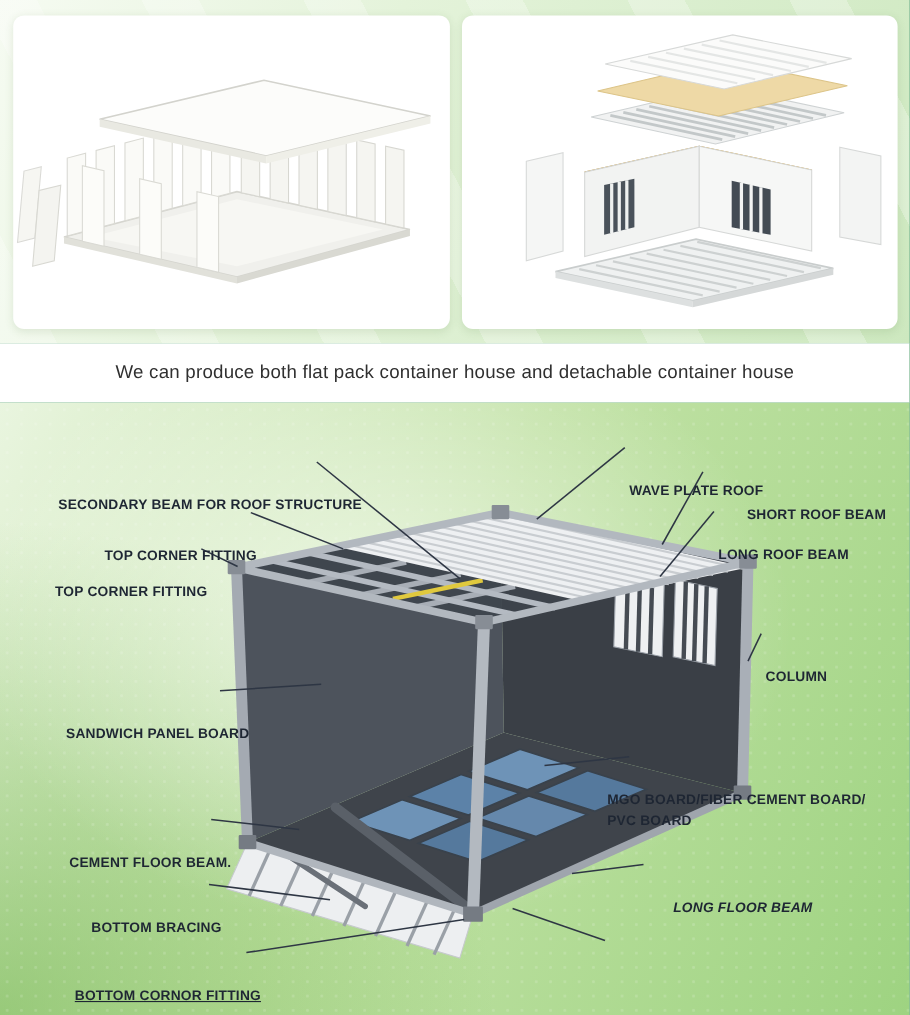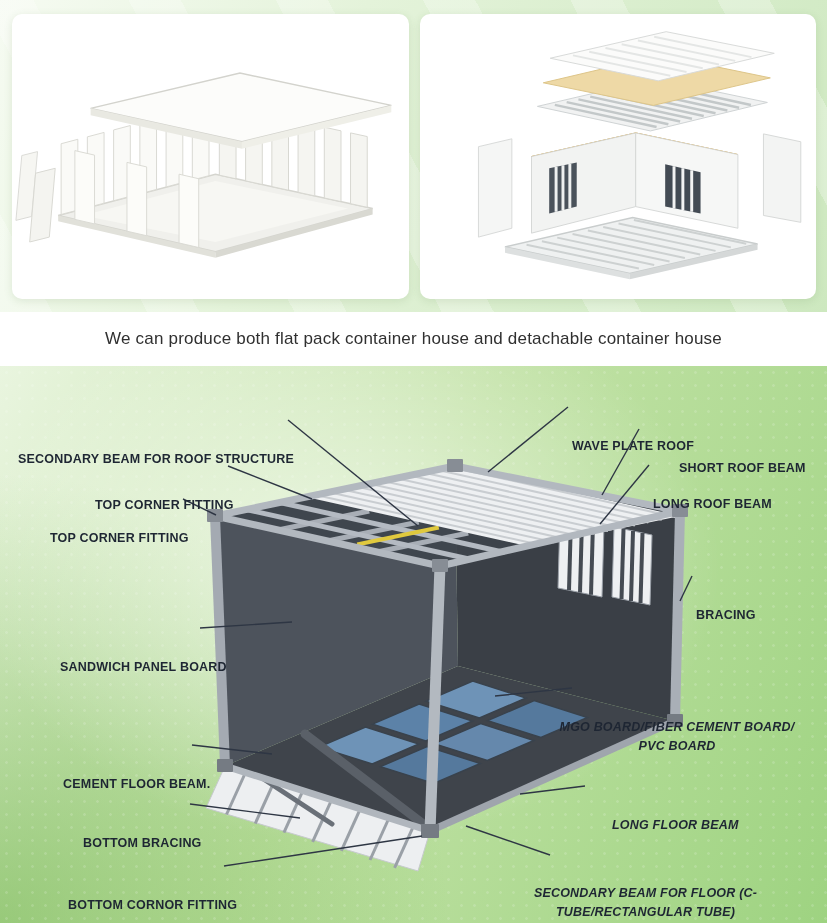--- a/index.html
+++ b/index.html
@@ -27,21 +27,21 @@
     background:
       radial-gradient(ellipse at 42% 36%, rgba(255,255,255,.65) 0%, rgba(255,255,255,0) 55%),
       radial-gradient(circle at 0% 100%, rgba(104,175,66,.55) 0%, rgba(104,175,66,0) 45%),
       linear-gradient(118deg,#e9f5df 0%,#c2e2a6 45%,#9ed381 100%);}
   .diagram-section::before{content:"";position:absolute;inset:0;opacity:.25;pointer-events:none;
     background-image:radial-gradient(rgba(255,255,255,.6) 1.1px, rgba(255,255,255,0) 1.6px);
     background-size:13px 13px;}
   .diagram-svg{position:absolute;top:0;left:0;z-index:1;}
   .dlabel{position:absolute;font-size:12.5px;font-weight:bold;color:#1e2633;
     letter-spacing:.2px;white-space:nowrap;z-index:2;margin-top:40px;}
-  .dlabel.wrap{white-space:normal;text-align:center;line-height:1.5;font-style:italic;}
+  .dlabel.wrap{white-space:normal;line-height:1.5;}
 </style>
 </head>
 <body>
 
 <div class="page">
 
   <div class="top-section">
 
     <div class="card left">
       <svg viewBox="0 0 400 290">
@@ -254,29 +254,28 @@
         <line x1="200" y1="262" x2="292" y2="256"></line>
         <line x1="572" y1="322" x2="495" y2="330"></line>
         <line x1="192" y1="379" x2="272" y2="388"></line>
         <line x1="585" y1="420" x2="520" y2="428"></line>
         <line x1="190" y1="438" x2="300" y2="452"></line>
         <line x1="550" y1="489" x2="466" y2="460"></line>
         <line x1="224" y1="500" x2="422" y2="470"></line>
       </g>
     </svg>
 
-    <div class="dlabel" style="left:18px;top:46px;">SECONDARY BEAM FOR ROOF STRUCTURE</div>
+    <div class="dlabel" style="left:53px;top:46px;">SECONDARY BEAM FOR ROOF STRUCTURE</div>
     <div class="dlabel" style="left:572px;top:33px;">WAVE PLATE ROOF</div>
     <div class="dlabel" style="left:679px;top:55px;">SHORT ROOF BEAM</div>
     <div class="dlabel" style="left:95px;top:92px;">TOP CORNER FITTING</div>
     <div class="dlabel" style="left:653px;top:91px;">LONG ROOF BEAM</div>
     <div class="dlabel" style="left:50px;top:125px;">TOP CORNER FITTING</div>
-    <div class="dlabel" style="left:696px;top:202px;">BRACING</div>
+    <div class="dlabel" style="left:696px;top:202px;">COLUMN</div>
     <div class="dlabel" style="left:60px;top:254px;">SANDWICH PANEL BOARD</div>
     <div class="dlabel wrap" style="left:552px;top:312px;width:250px;">MGO BOARD/FIBER CEMENT BOARD/ PVC BOARD</div>
     <div class="dlabel" style="left:63px;top:371px;">CEMENT FLOOR BEAM.</div>
     <div class="dlabel" style="left:612px;top:412px;font-style:italic;">LONG FLOOR BEAM</div>
     <div class="dlabel" style="left:83px;top:430px;text-align:right;">BOTTOM BRACING</div>
-    <div class="dlabel wrap" style="left:533px;top:478px;width:225px;">SECONDARY BEAM FOR FLOOR (C-TUBE/RECTANGULAR TUBE)</div>
-    <div class="dlabel" style="left:68px;top:492px;">BOTTOM CORNOR FITTING</div>
+    <div class="dlabel" style="left:68px;top:492px;text-decoration:underline;">BOTTOM CORNOR FITTING</div>
   </div>
 
 </div>
 
 </body></html>

